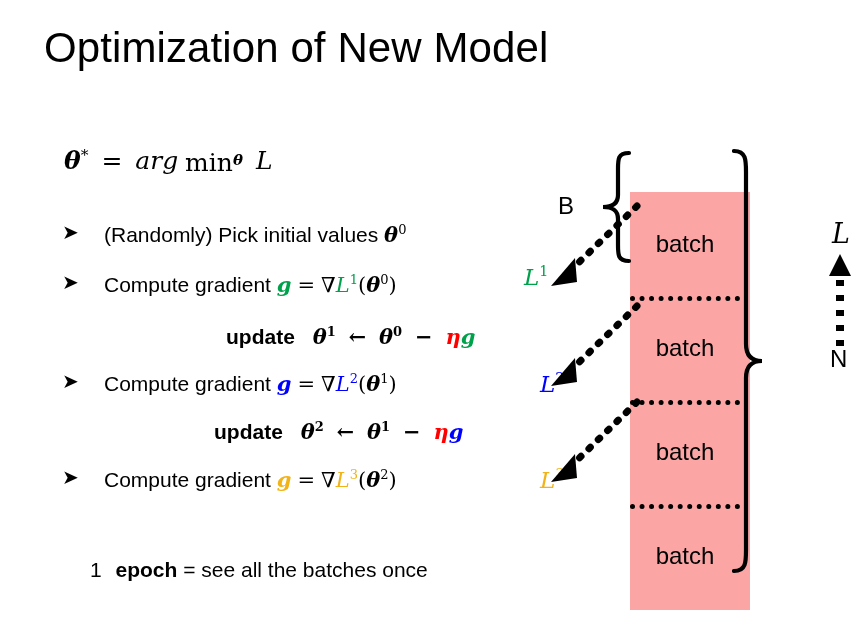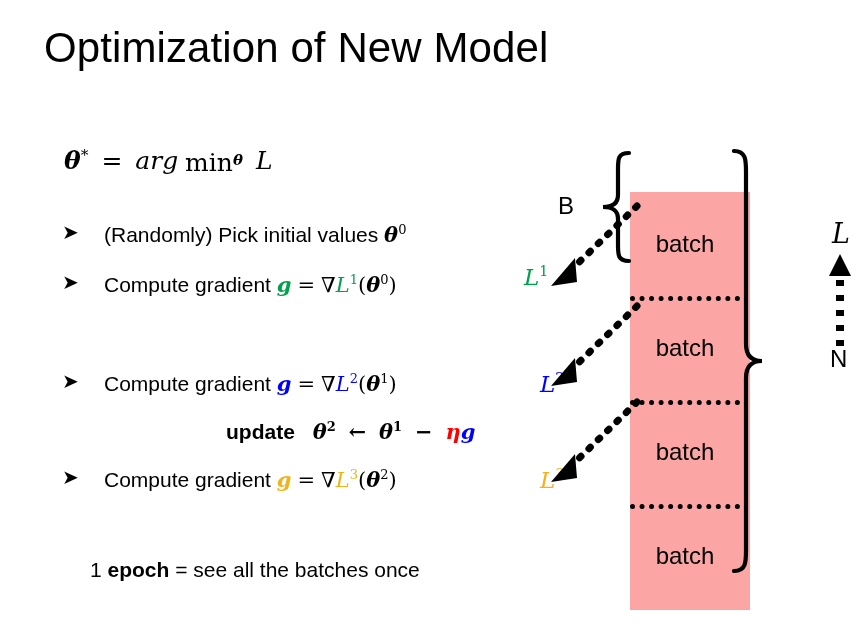--- a/index.html
+++ b/index.html
@@ -85,21 +85,21 @@
   }
 
   
   #epoch-line {
     position: absolute;
     left: 90px;
     top: 558px;
     font-size: 21px;
     white-space: nowrap;
   }
-  #epoch-line b { font-weight: bold; }
+  #epoch-line b { font-weight: bold; margin-left: 8px; }
 
   
   #column {
     position: absolute;
     left: 630px;
     top: 152px;
     width: 120px;
     height: 418px;
     background: #fca5a5;
     margin-top: 40px;
@@ -189,30 +189,38 @@
   </div>
 
   <div class="row" style="top:272px">
     <span class="bullet">➤</span>
     <span class="rowtext"><span>Compute gradient </span><span class="mb green">g</span><span class="mup" style="margin:0 6px">=</span><span class="mup">∇</span><span class="mi green">L</span><sup class="sp green">1</sup><span class="mup">(</span><span class="mb">θ</span><sup class="sp">0</sup><span class="mup">)</span></span>
   </div>
   <div class="loss-label green" style="left:524px; top:264px">
     <span class="mi">L</span><sup class="sp">1</sup>
   </div>
 
+  <div class="update" style="left:226px; top:324px">
+    <span>update</span>
+    <span style="margin-left:12px"></span><span class="mb">θ</span><sup class="sp">1</sup>
+    <span class="mup" style="margin:0 7px">←</span>
+    <span class="mb">θ</span><sup class="sp">0</sup>
+    <span class="mup" style="margin:0 7px">−</span>
+    <span class="mb red">η</span><span class="mb green">g</span>
+  </div>
 
   <div class="row" style="top:371px">
     <span class="bullet">➤</span>
     <span class="rowtext"><span>Compute gradient </span><span class="mb blue">g</span><span class="mup" style="margin:0 6px">=</span><span class="mup">∇</span><span class="mi blue">L</span><sup class="sp blue">2</sup><span class="mup">(</span><span class="mb">θ</span><sup class="sp">1</sup><span class="mup">)</span></span>
   </div>
   <div class="loss-label blue" style="left:540px; top:371px">
     <span class="mi">L</span><sup class="sp">2</sup>
   </div>
 
-  <div class="update" style="left:226px; top:419px">
+  <div class="update" style="left:214px; top:419px">
     <span>update</span>
     <span style="margin-left:12px"></span><span class="mb">θ</span><sup class="sp">2</sup>
     <span class="mup" style="margin:0 7px">←</span>
     <span class="mb">θ</span><sup class="sp">1</sup>
     <span class="mup" style="margin:0 7px">−</span>
     <span class="mb red">η</span><span class="mb blue">g</span>
   </div>
 
   <div class="row" style="top:467px">
     <span class="bullet">➤</span>

